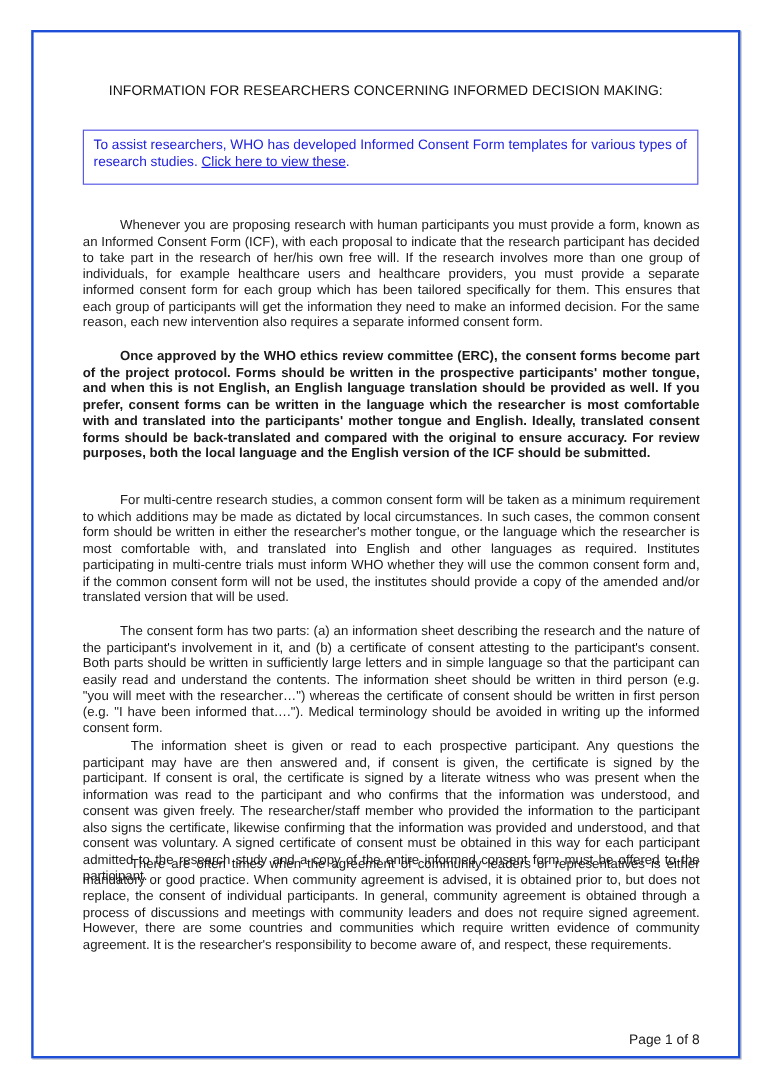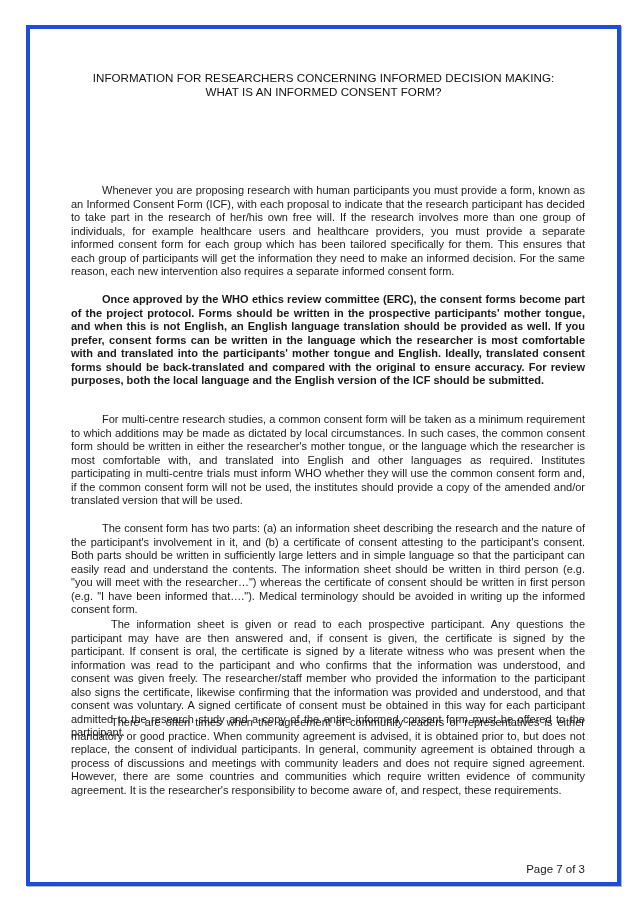--- a/index.html
+++ b/index.html
@@ -14,21 +14,21 @@
       overflow: hidden;
       font-family: "Liberation Sans", sans-serif;
       color: #1a1a1a;
     }
     .page {
       position: absolute;
       left: 26px;
       top: 25px;
       width: 587px;
       height: 853px;
-      border: 4px solid #1d4ed8;
+      border: 2px solid #1d4ed8;
       box-shadow: 1px 1px 0 #b5b5b5;
       background: #ffffff;
     }
     .title {
       position: absolute;
       left: 0;
       top: 42px;
       width: 587px;
       text-align: center;
       font-size: 11.6px;
@@ -77,23 +77,25 @@
       color: #1a1a1a;
     }
   </style>
 </head>
 <body>
 
 <div class="page">
 
   <div class="title">
     <div>INFORMATION FOR RESEARCHERS CONCERNING INFORMED DECISION MAKING:</div>
-    <div>WHAT IS AN INFORMED CONSENT FORM?</div>
   </div>
 
+  <div class="notice">
+    <span>To assist researchers, WHO has developed Informed Consent Form templates for various types of research studies. </span><a href="#">Click here to view these</a><span>.</span>
+  </div>
 
   <div class="body-text" style="top:155px;">
     <p>Whenever you are proposing research with human participants you must provide a form, known as an Informed Consent Form (ICF), with each proposal to indicate that the research participant has decided to take part in the research of her/his own free will. If the research involves more than one group of individuals, for example healthcare users and healthcare providers, you must provide a separate informed consent form for each group which has been tailored specifically for them. This ensures that each group of participants will get the information they need to make an informed decision. For the same reason, each new intervention also requires a separate informed consent form.</p>
   </div>
 
   <div class="body-text" style="top:264px;font-weight:bold;">
     <p>Once approved by the WHO ethics review committee (ERC), the consent forms become part of the project protocol.  Forms should be written in the prospective participants' mother tongue, and when this is not English, an English language translation should be provided as well. If you prefer, consent forms can be written in the language which the researcher is most comfortable with and translated into the participants' mother tongue and English. Ideally, translated consent forms should be back-translated and compared with the original to ensure accuracy. For review purposes, both the local language and the English version of the ICF should be submitted.</p>
   </div>
 
   <div class="body-text" style="top:372px;margin-top:12px;">
@@ -105,15 +107,15 @@
   </div>
 
   <div class="body-text" style="top:589px;">
     <p class="wide-indent">The information sheet is given or read to each prospective participant. Any questions the participant may have are then answered and, if consent is given, the certificate is signed by the participant. If consent is oral, the certificate is signed by a literate witness who was present when the information was read to the participant and who confirms that the information was understood, and consent was given freely. The researcher/staff member who provided the information to the participant also signs the certificate, likewise confirming that the information was provided and understood, and that consent was voluntary. A signed certificate of consent must be obtained in this way for each participant admitted to the research study and a copy of the entire informed consent form must be offered to the participant.</p>
   </div>
 
   <div class="body-text" style="top:687px;">
     <p class="wide-indent">There are often times when the agreement of community leaders or representatives is either mandatory or good practice. When community agreement is advised, it is obtained prior to, but does not replace, the consent of individual participants. In general, community agreement is obtained through a process of discussions and meetings with community leaders and does not require signed agreement. However, there are some countries and communities which require written evidence of community agreement. It is the researcher's responsibility to become aware of, and respect, these requirements.</p>
   </div>
 
-  <div class="footer">Page 7 of 3</div>
+  <div class="footer">Page 1 of 8</div>
 
 </div>
 
 </body></html>

